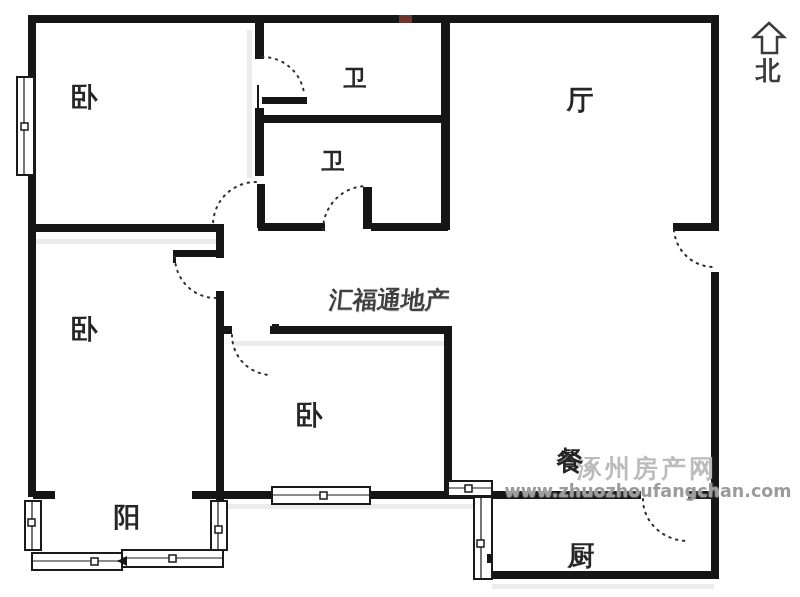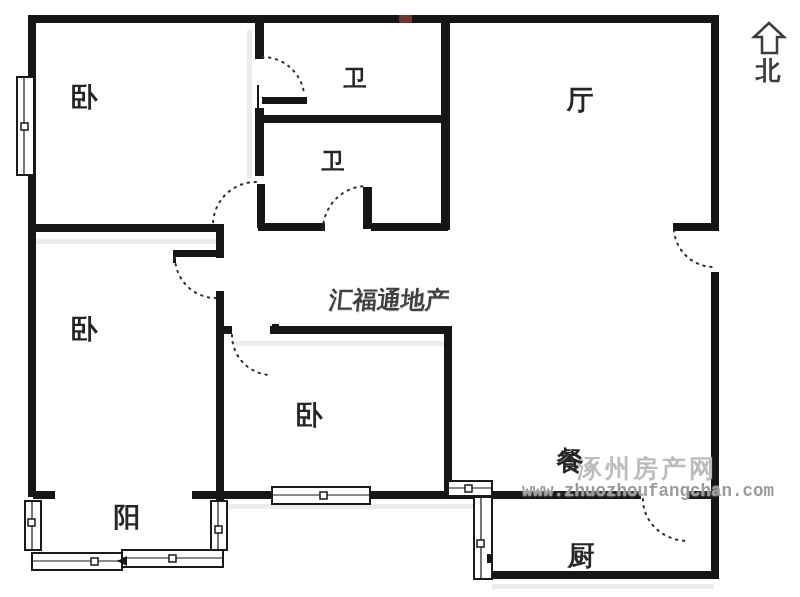--- a/index.html
+++ b/index.html
@@ -135,21 +135,21 @@
       </g>
     </g>
 
     <rect x="399" y="15" width="13" height="8" fill="#8a4138" opacity="0.75"></rect>
 
     <polygon points="769,23 784,37 777,37 777,53 762,53 762,37 754,37" fill="#ffffff" stroke="#3b3b3b" stroke-width="2.5" stroke-linejoin="miter"></polygon>
   </svg>
 
   <div class="wm-agency" style="left:389px;top:300px;">汇福通地产</div>
   <div class="wm-site" style="left:647px;top:468px;">涿州房产网</div>
-  <div class="wm-url" style="left:648px;top:491px;font-family:Liberation Mono, monospace;">www.zhuozhoufangchan.com</div>
+  <div class="wm-url" style="left:648px;top:491px;">www.zhuozhoufangchan.com</div>
 
   <div class="lbl" style="left:84px;top:97px;">卧</div>
   <div class="lbl small" style="left:355px;top:78px;">卫</div>
   <div class="lbl" style="left:580px;top:100px;">厅</div>
   <div class="lbl small" style="left:333px;top:161px;">卫</div>
   <div class="lbl" style="left:84px;top:329px;">卧</div>
   <div class="lbl" style="left:309px;top:415px;">卧</div>
   <div class="lbl" style="left:127px;top:517px;">阳</div>
   <div class="lbl" style="left:570px;top:461px;">餐</div>
   <div class="lbl" style="left:581px;top:556px;">厨</div>

